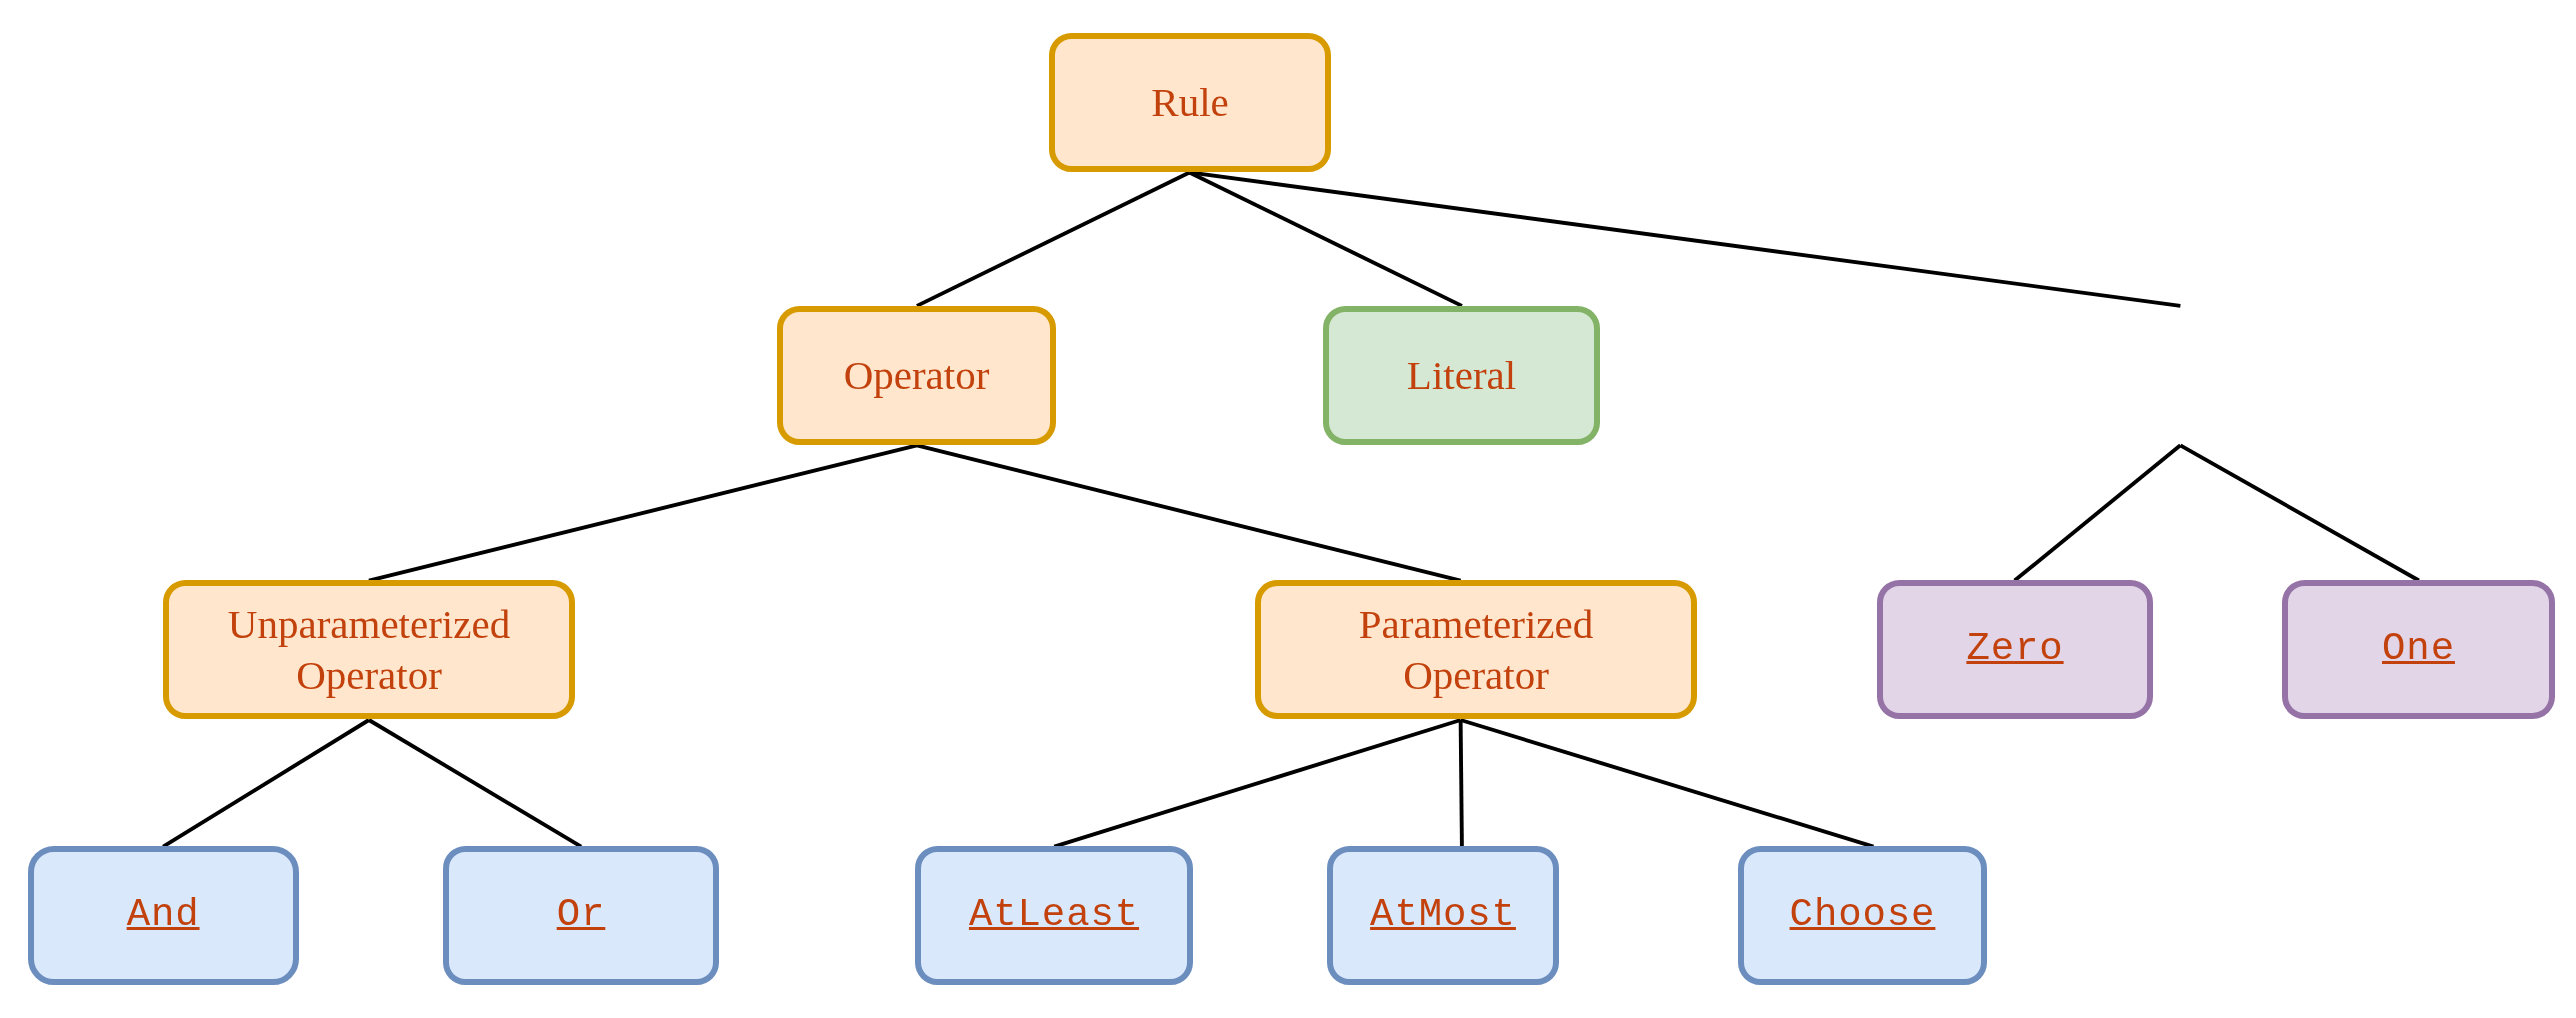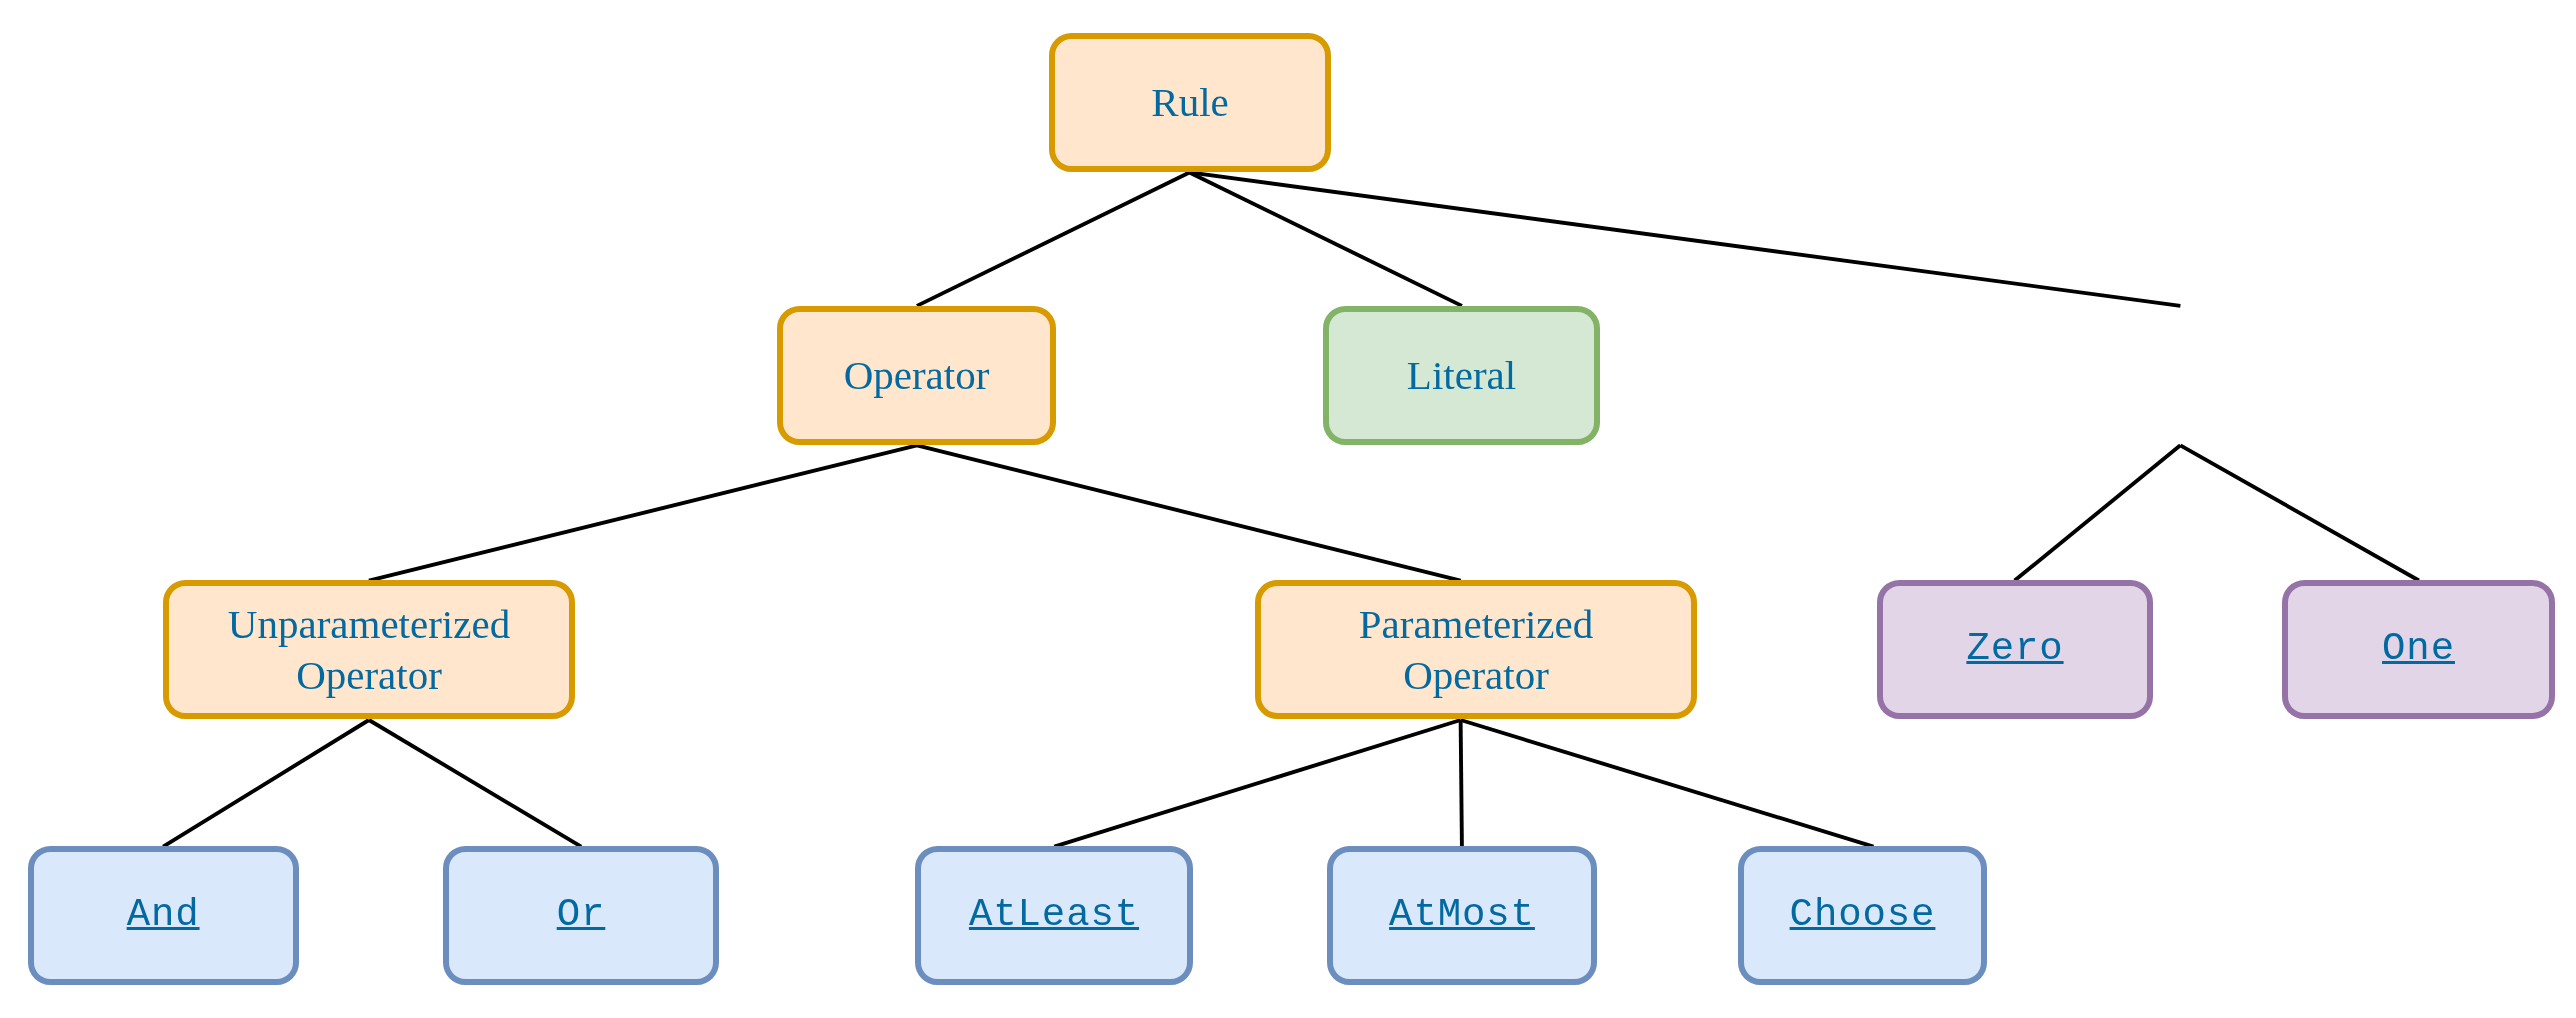--- a/index.html
+++ b/index.html
@@ -24,21 +24,21 @@
   }
   .node {
     position: absolute;
     box-sizing: border-box;
     border: 6.9px solid #000;
     border-radius: 22.4px;
     display: flex;
     align-items: center;
     justify-content: center;
     text-align: center;
-    color: #0369a1;
+    color: #c2410c;
     line-height: 1.22;
   }
   .node .label {
     white-space: pre-line;
     padding: 0 8.6px;
   }
   .font-serif {
     font-family: "Liberation Serif", "DejaVu Serif", serif;
     font-size: 41px;
   }
@@ -83,29 +83,29 @@
     <div class="node font-serif" style="left: 1255px; top: 580px; width: 442px; height: 139px; border-color: rgb(215, 155, 0); background: rgb(255, 230, 204);">
       <span class="label">Parameterized
 Operator</span>
     </div>
     <div class="node font-mono" style="left: 1877px; top: 580px; width: 276px; height: 139px; border-color: rgb(150, 115, 166); background: rgb(225, 213, 231);">
       <span class="label">Zero</span>
     </div>
     <div class="node font-mono" style="left: 2282px; top: 580px; width: 273px; height: 139px; border-color: rgb(150, 115, 166); background: rgb(225, 213, 231);">
       <span class="label">One</span>
     </div>
-    <div class="node font-mono" style="left: 27.6px; top: 846px; width: 271px; height: 139px; border-color: rgb(108, 142, 191); background: rgb(218, 232, 252);">
+    <div class="node font-mono" style="left: 27.6px; top: 846px; width: 271px; height: 139px; border-color: rgb(108, 142, 191); background: rgb(218, 232, 252); border-radius: 26px;">
       <span class="label">And</span>
     </div>
     <div class="node font-mono" style="left: 443px; top: 846px; width: 276px; height: 139px; border-color: rgb(108, 142, 191); background: rgb(218, 232, 252); justify-content: center;">
       <span class="label">Or</span>
     </div>
     <div class="node font-mono" style="left: 915px; top: 846px; width: 278px; height: 139px; border-color: rgb(108, 142, 191); background: rgb(218, 232, 252);">
       <span class="label">AtLeast</span>
     </div>
-    <div class="node font-mono" style="left: 1327px; top: 846px; width: 270px; height: 139px; border-color: rgb(108, 142, 191); background: rgb(218, 232, 252);">
+    <div class="node font-mono" style="left: 1327px; top: 846px; width: 232px; height: 139px; border-color: rgb(108, 142, 191); background: rgb(218, 232, 252);">
       <span class="label">AtMost</span>
     </div>
     <div class="node font-mono" style="left: 1738px; top: 846px; width: 249px; height: 139px; border-color: rgb(108, 142, 191); background: rgb(218, 232, 252);">
       <span class="label">Choose</span>
     </div>
   </div>
 
 
 </body></html>

